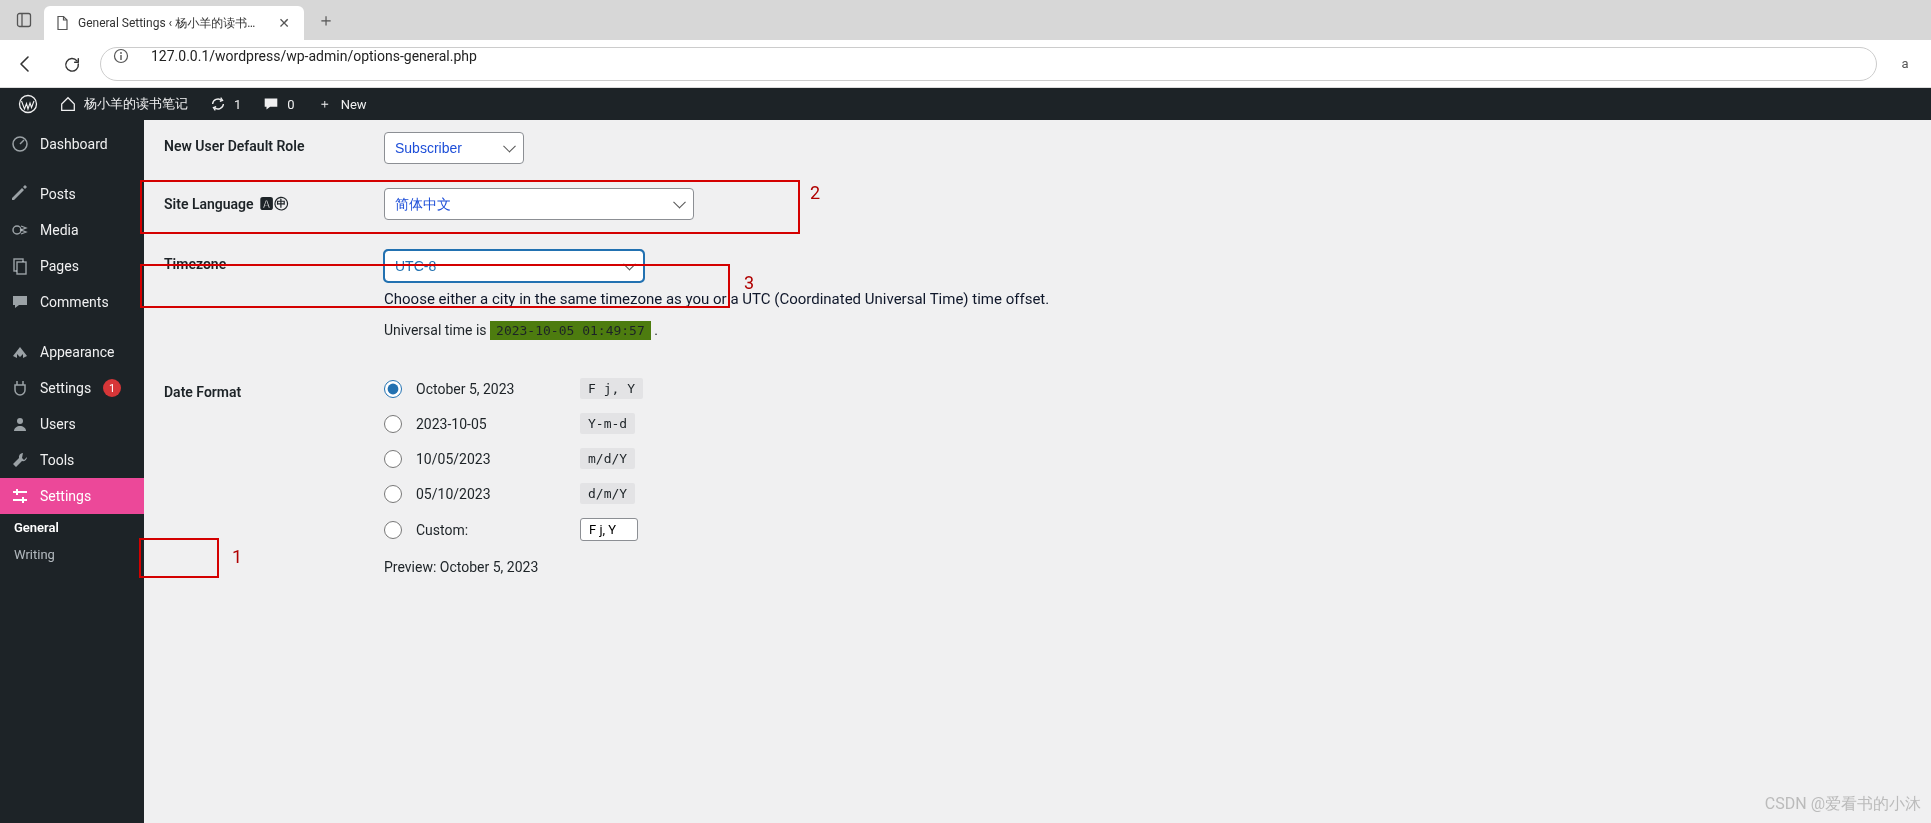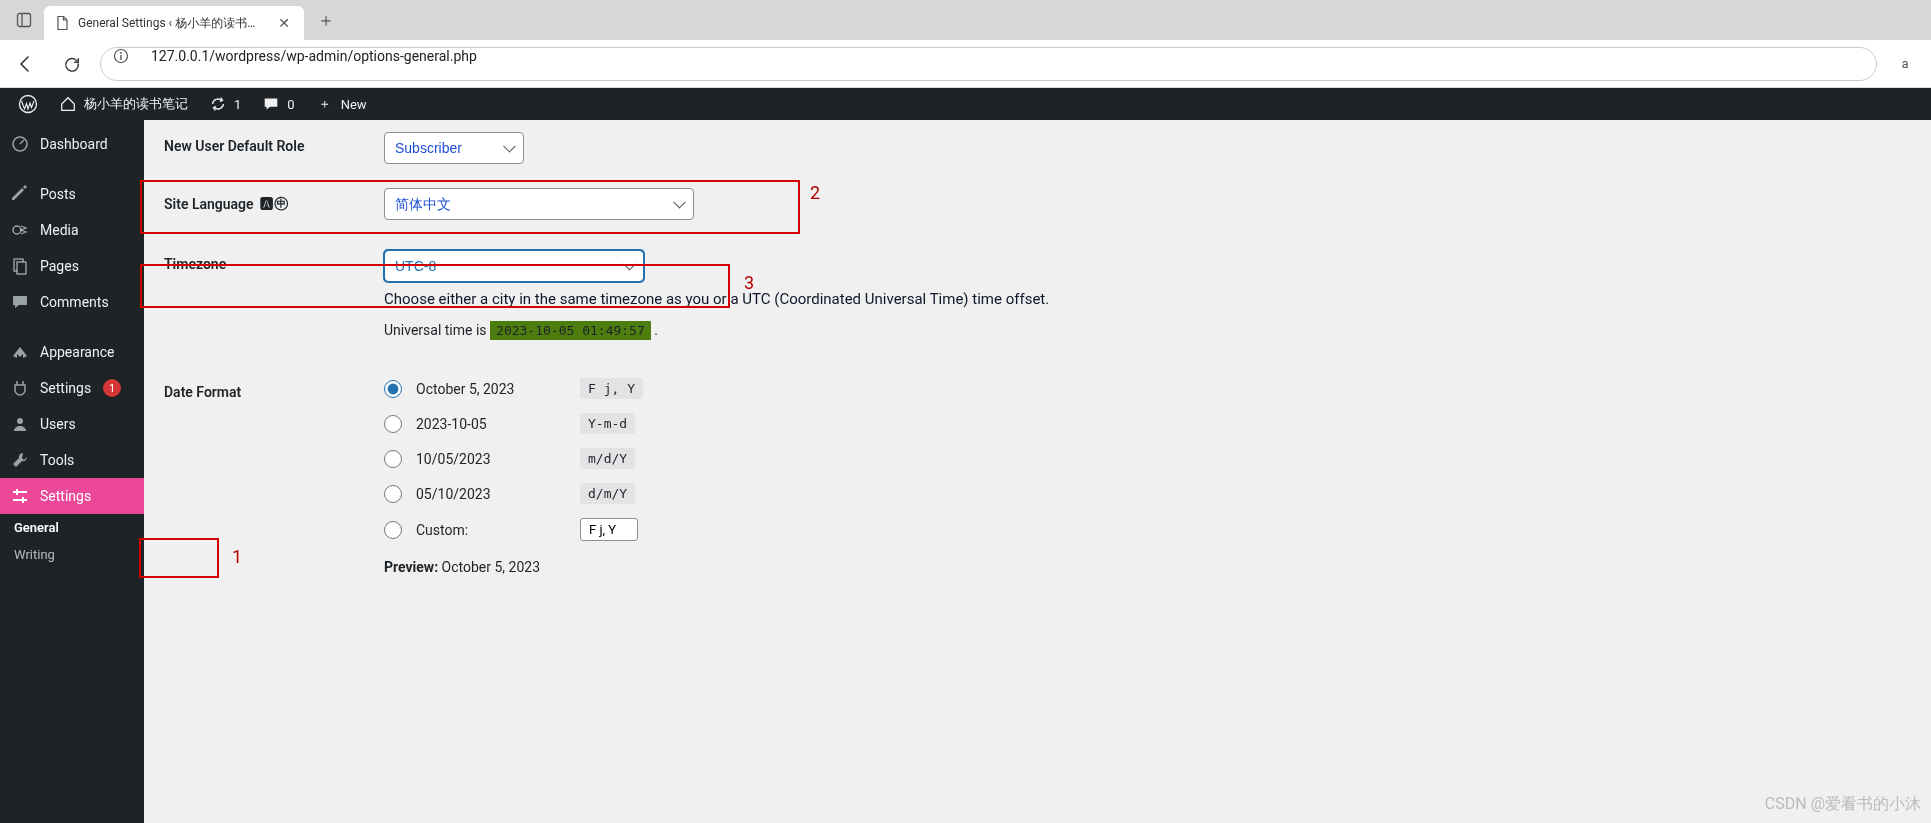--- a/index.html
+++ b/index.html
@@ -54,21 +54,21 @@
 code { background: #4d7c0f; padding: 2px 6px; font-family: Consolas, Monaco, monospace; font-size: 13px; }
 
 
 .radio-list { display: flex; flex-direction: column; gap: 14px; }
 .radio-row { display: flex; align-items: center; gap: 14px; }
 .radio-row input[type=radio] { width: 18px; height: 18px; accent-color: #2271b1; }
 .radio-label { width: 150px; font-size: 14px; color: #1d2327; }
 .fmt-code { background: #e3e3e5; padding: 3px 8px; font-family: Consolas, Monaco, monospace; font-size: 13px; border-radius: 2px; display: inline-block; min-width: 54px; text-align: left; }
 .custom-input { border: 1px solid #8c8f94; border-radius: 3px; padding: 3px 8px; font-size: 13px; width: 58px; font-family: inherit; }
 .preview-row { margin-top: 4px; font-size: 14px; }
-.preview-row strong { font-weight: 700; }
+.preview-row strong { font-weight: 400; }
 
 
 .annot { position: absolute; border: 2.5px solid #d40000; pointer-events: none; }
 .annot-num { position: absolute; color: #b00000; font-size: 18px; font-weight: 400; pointer-events: none; }
 .watermark { position: fixed; right: 10px; bottom: 8px; color: #bbb; font-size: 16px; }
 .lang-glyph { font-size: 15px; }
 </style>
 </head>
 <body>
 

